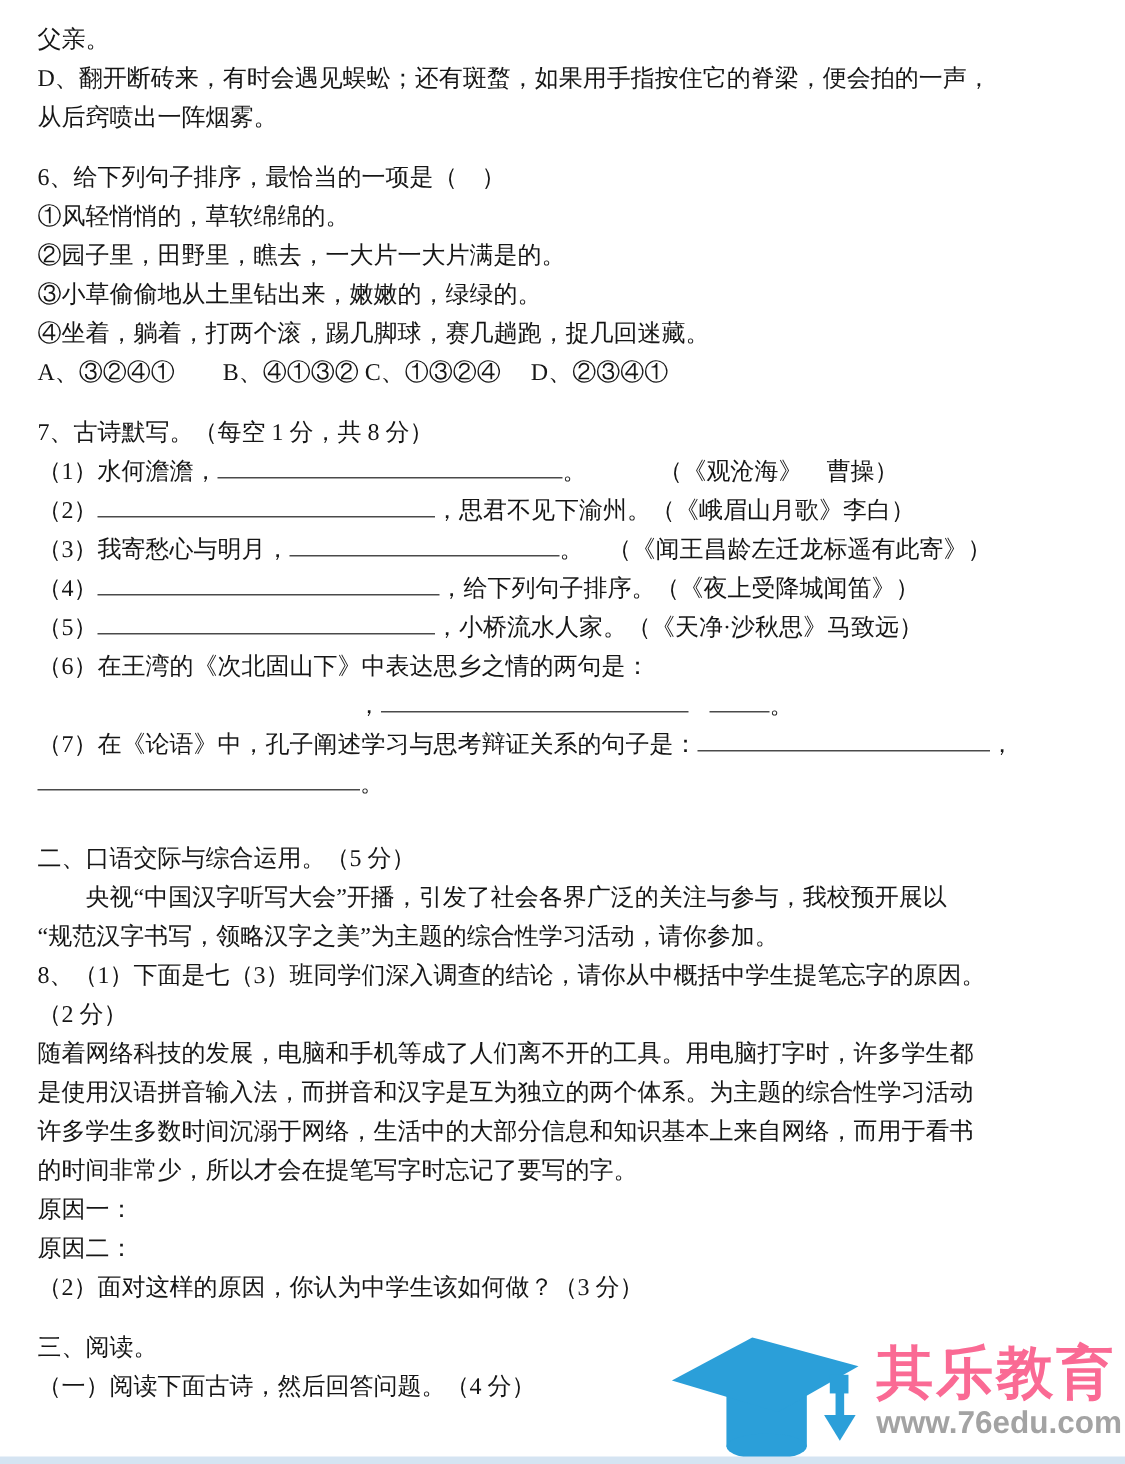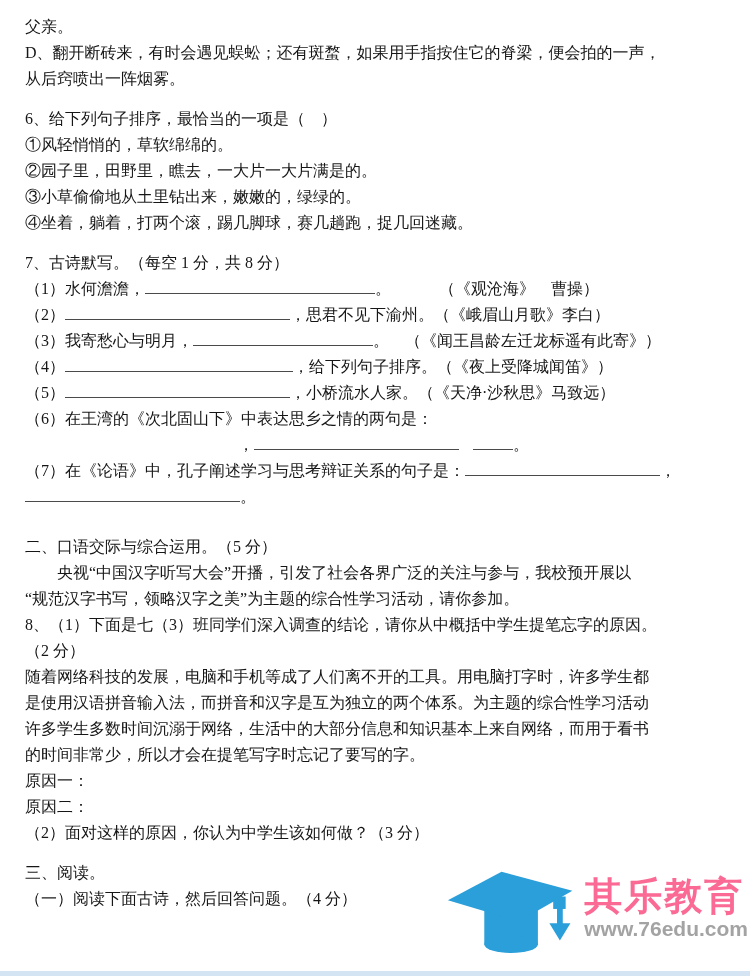--- a/index.html
+++ b/index.html
@@ -31,21 +31,21 @@
     display: inline-block;
     border-bottom: 1px solid #4a4a4a;
     height: 16px;
     vertical-align: baseline;
   }
   .hsp { display: inline-block; height: 1px; }
   .gap { width: 100%; }
   .logo {
     position: absolute;
     right: 2px;
-    bottom: 20px;
+    bottom: 0;
     display: flex;
     align-items: center;
     gap: 4px;
   }
   .logo-text { display: flex; flex-direction: column; align-items: flex-start; }
   .logo-name {
     font-family: "Liberation Sans", "DejaVu Sans", sans-serif;
     font-weight: bold;
     font-size: 38px;
     line-height: 42px;
@@ -75,20 +75,21 @@
 <div id="doc">
     <div class="line">父亲。</div>
     <div class="line">D、翻开断砖来，有时会遇见蜈蚣；还有斑蝥，如果用手指按住它的脊梁，便会拍的一声，</div>
     <div class="line">从后窍喷出一阵烟雾。</div>
     <div class="gap" style="height: 14px;"></div>
     <div class="line">6、给下列句子排序，最恰当的一项是（　）</div>
     <div class="line">①风轻悄悄的，草软绵绵的。</div>
     <div class="line">②园子里，田野里，瞧去，一大片一大片满是的。</div>
     <div class="line">③小草偷偷地从土里钻出来，嫩嫩的，绿绿的。</div>
     <div class="line">④坐着，躺着，打两个滚，踢几脚球，赛几趟跑，捉几回迷藏。</div>
+    <div class="line">A、③②④①　　B、④①③② C、①③②④　 D、②③④①</div>
     <div class="gap" style="height: 14px;"></div>
     <div class="line">7、古诗默写。（每空 1 分，共 8 分）</div>
     <div class="line"><span>（1）水何澹澹，</span><span class="blank" style="width: 230px;"></span><span>。　　　（《观沧海》　曹操）</span></div>
     <div class="line"><span>（2）</span><span class="blank" style="width: 225px;"></span><span>，思君不见下渝州。（《峨眉山月歌》李白）</span></div>
     <div class="line"><span>（3）我寄愁心与明月，</span><span class="blank" style="width: 180px;"></span><span>。　（《闻王昌龄左迁龙标遥有此寄》）</span></div>
     <div class="line"><span>（4）</span><span class="blank" style="width: 228px;"></span><span>，给下列句子排序。（《夜上受降城闻笛》）</span></div>
     <div class="line"><span>（5）</span><span class="blank" style="width: 225px;"></span><span>，小桥流水人家。（《天净·沙秋思》马致远）</span></div>
     <div class="line">（6）在王湾的《次北固山下》中表达思乡之情的两句是：</div>
     <div class="line"><span class="hsp" style="width: 213px;"></span><span>，</span><span class="blank" style="width: 205px;"></span><span class="hsp" style="width: 14px;"></span><span class="blank" style="width: 40px;"></span><span>。</span></div>
     <div class="line"><span>（7）在《论语》中，孔子阐述学习与思考辩证关系的句子是：</span><span class="blank" style="width: 195px;"></span><span>，</span></div>

